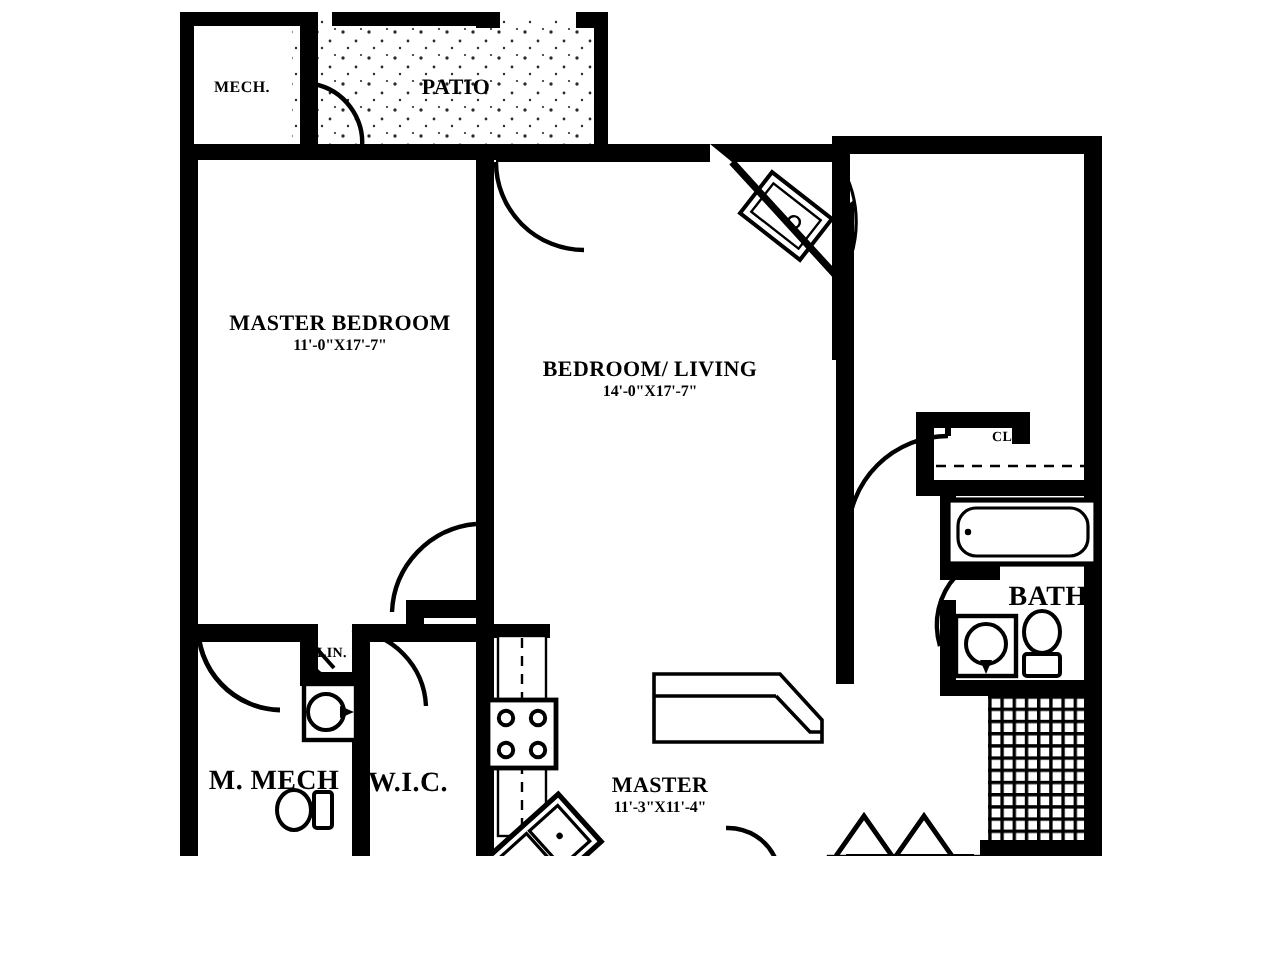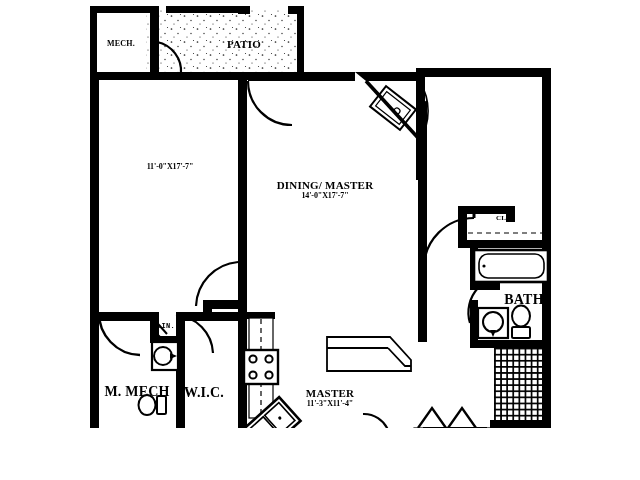--- a/index.html
+++ b/index.html
@@ -281,48 +281,49 @@
     <g stroke="#000000" stroke-width="1" fill="none">
       <line x1="418" y1="458" x2="488" y2="458"></line>
       <line x1="277" y1="456" x2="384" y2="456"></line>
     </g>
   </svg>
 
   <div class="room-label lbl-sm" style="left:121px; top:44px;">
     <span class="nm">MECH.</span>
   </div>
 
-  <div class="room-label lbl-lg" style="left:244px; top:45px;">
+  <div class="room-label lbl-lg" style="left:228px; top:45px;">
     <span class="nm">PATIO</span>
   </div>
 
   <div class="room-label lbl-lg" style="left:170px; top:167px;">
+    <span class="nm">MASTER BEDROOM</span>
     <span class="dim">11'-0"X17'-7"</span>
   </div>
 
 
   <div class="room-label lbl-lg" style="left:325px; top:190px;">
-    <span class="nm">DINING/ MASTER</span>
+    <span class="nm">BEDROOM/ LIVING</span>
     <span class="dim">14'-0"X17'-7"</span>
   </div>
 
   <div class="room-label lbl-lg" style="left:330px; top:398px;">
     <span class="nm">MASTER</span>
     <span class="dim">11'-3"X11'-4"</span>
   </div>
 
   <div class="room-label lbl-md" style="left:137px; top:392px;">
     <span class="nm">M. MECH</span>
   </div>
 
   <div class="room-label lbl-md" style="left:204px; top:393px;">
     <span class="nm">W.I.C.</span>
   </div>
 
-  <div class="room-label lbl-xs" style="left:166px; top:327px;font-family:Liberation Mono, monospace;">
+  <div class="room-label lbl-xs" style="left:166px; top:327px;">
     <span class="nm">LIN.</span>
   </div>
 
   <div class="room-label lbl-md" style="left:524px; top:300px;">
     <span class="nm">BATH</span>
   </div>
 
   <div class="room-label lbl-xs" style="left:502px; top:219px;">
     <span class="nm">CL.</span>
   </div>

